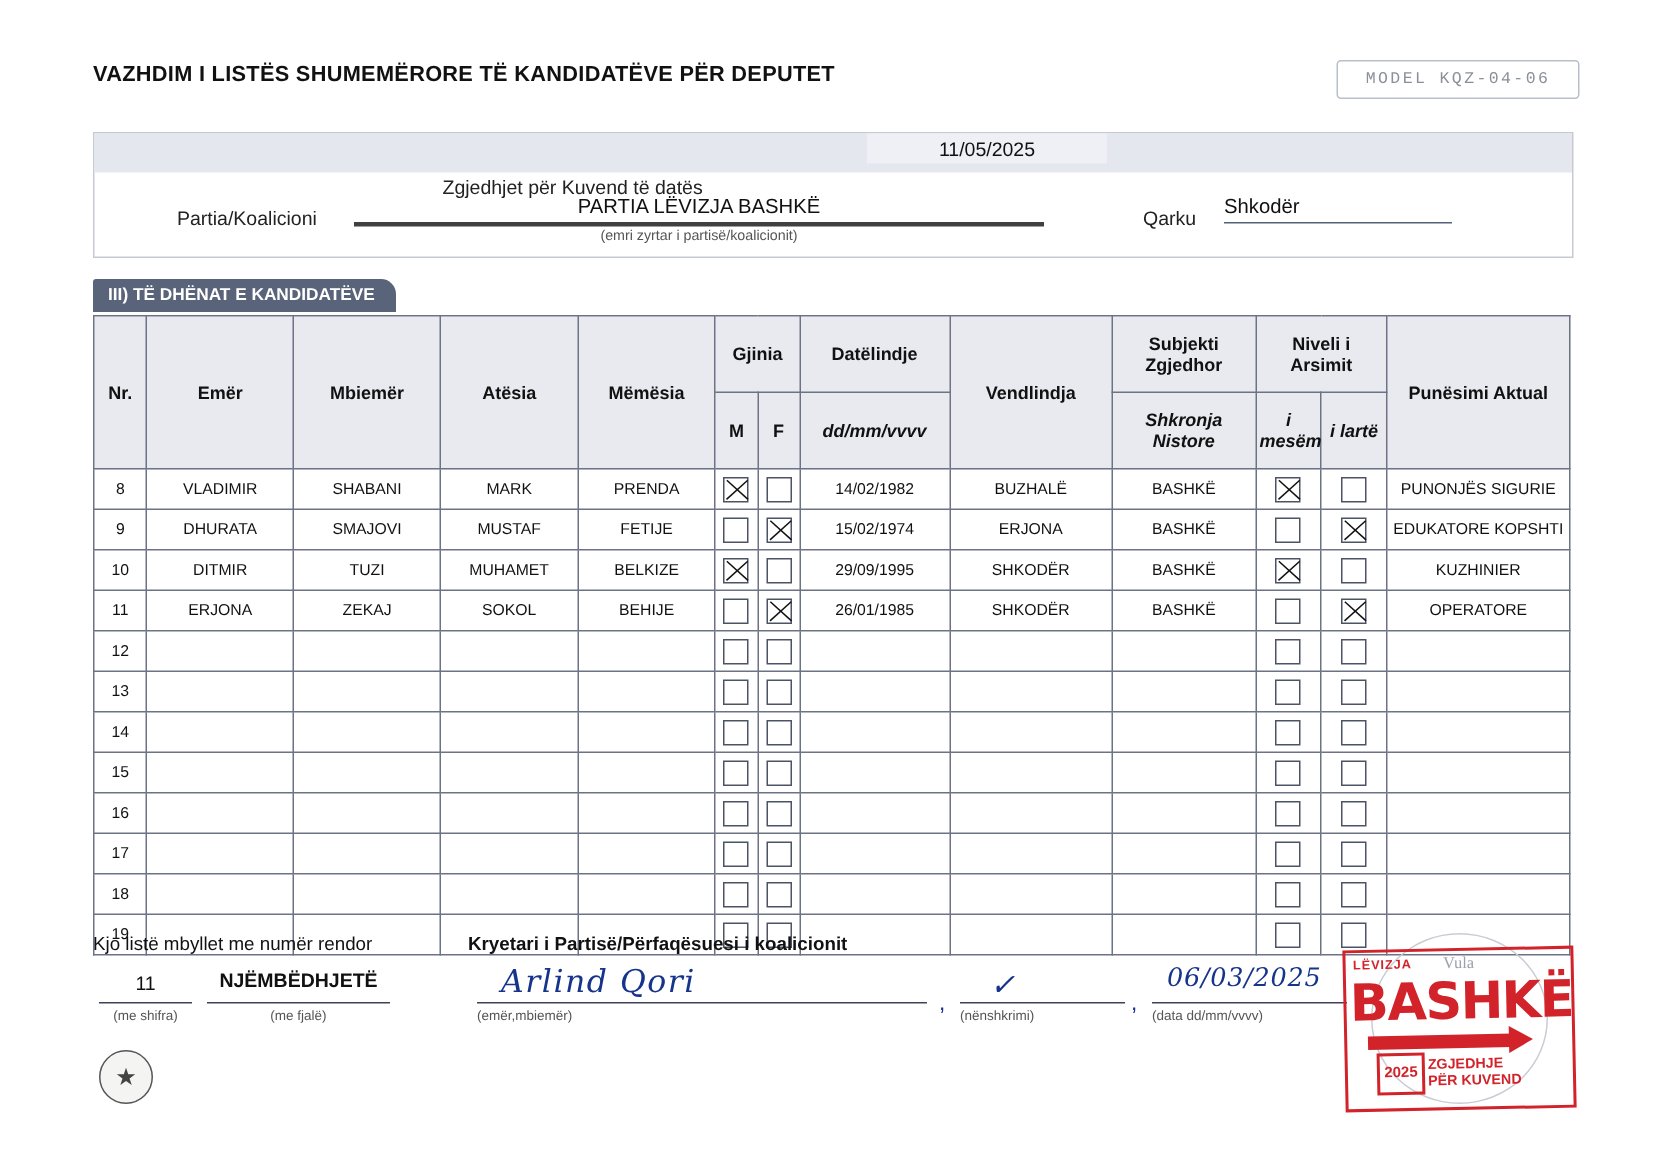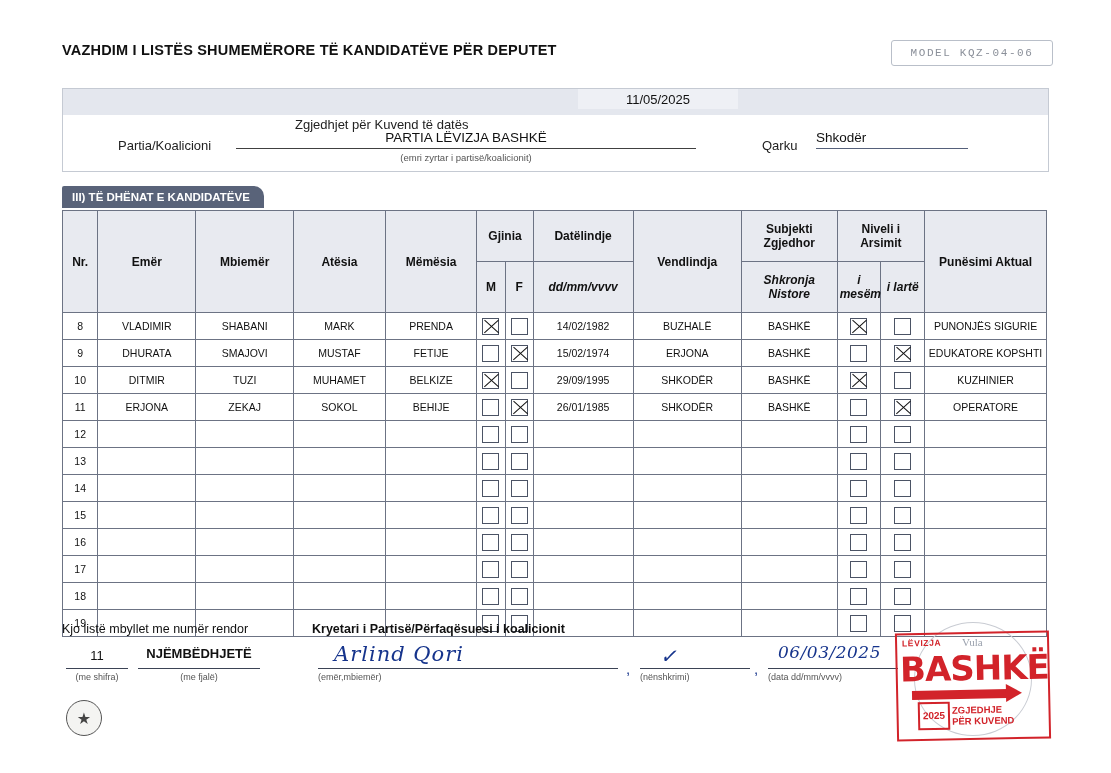--- a/index.html
+++ b/index.html
@@ -45,21 +45,21 @@
     background:#eef0f5;border:none;
     display:flex;align-items:center;justify-content:center;
     font-size:13px;color:#111;
   }
   .party-label{
     position:absolute;left:118px;top:138px;font-size:13px;color:#222;
   }
   .party-value{
     position:absolute;left:236px;top:130px;width:460px;
     text-align:center;font-size:13.5px;color:#111;
-    border-bottom:1px solid #404040;padding-bottom:3px;
+    border-bottom:3px solid #404040;padding-bottom:3px;
   }
   .party-sub{
     position:absolute;left:236px;top:152px;width:460px;text-align:center;
     font-size:9.5px;color:#555;
   }
   .qarku-label{
     position:absolute;left:762px;top:138px;font-size:13px;color:#222;
   }
   .qarku-value{
     position:absolute;left:816px;top:130px;width:152px;

